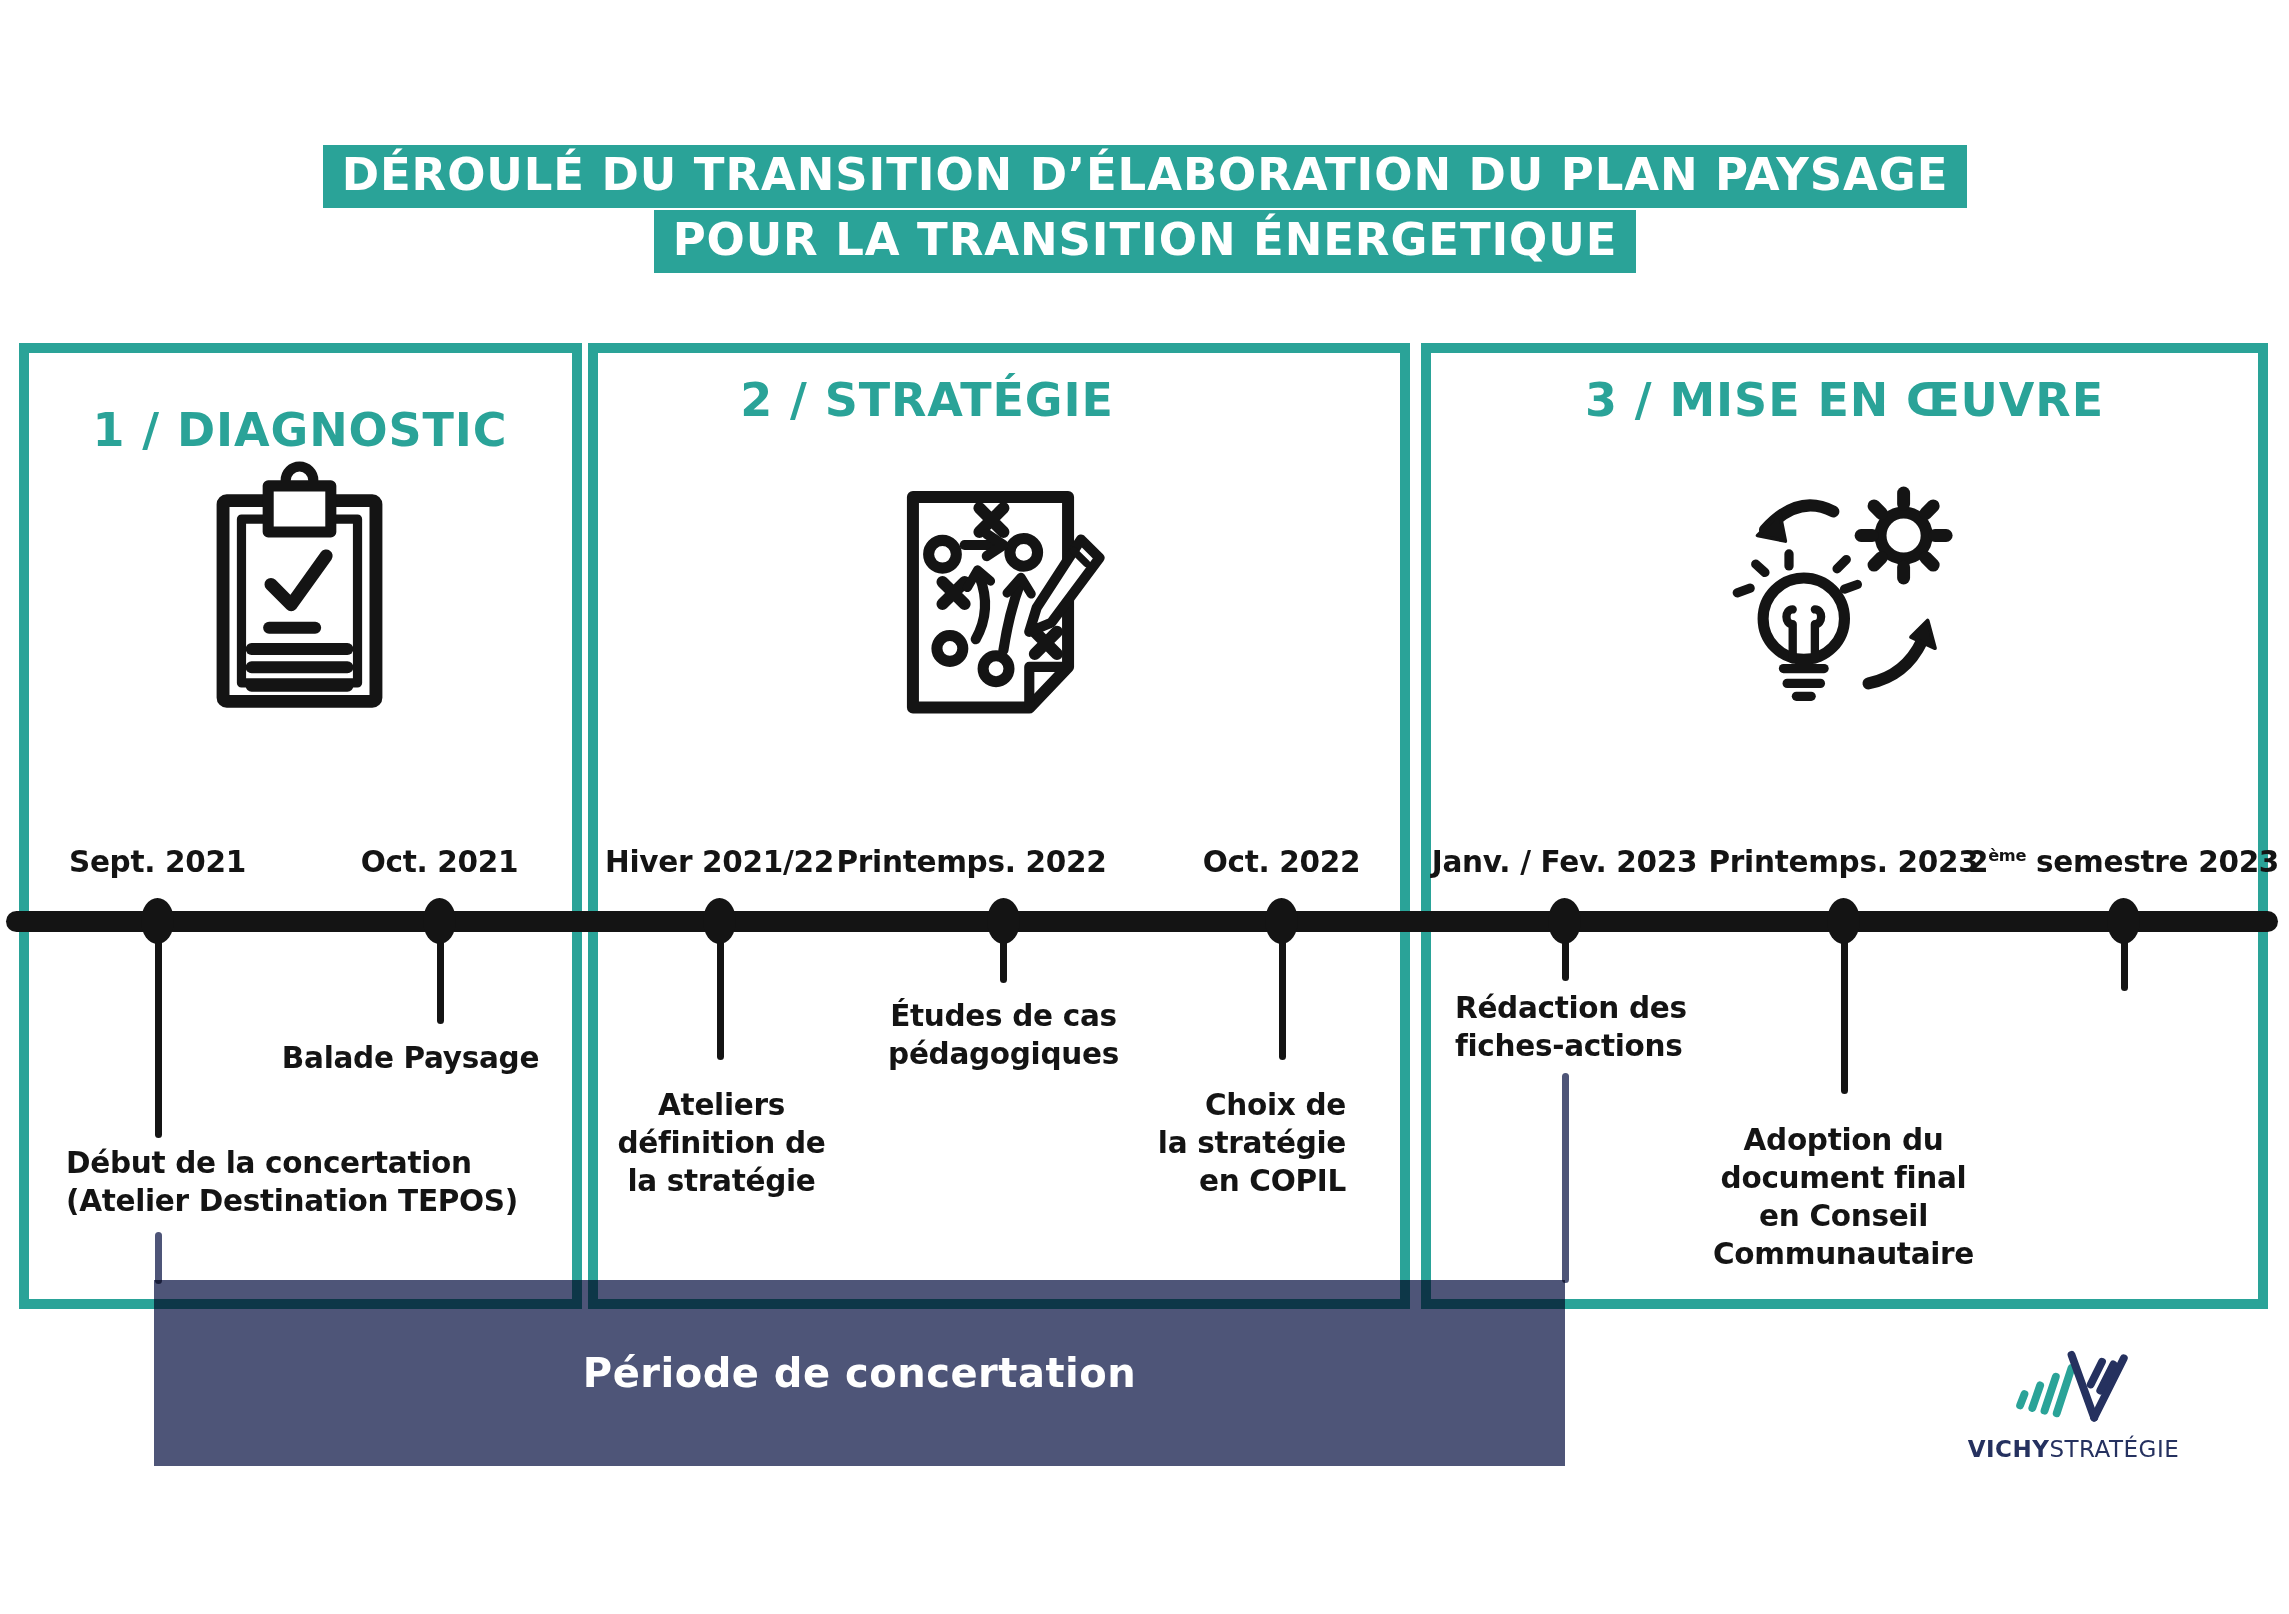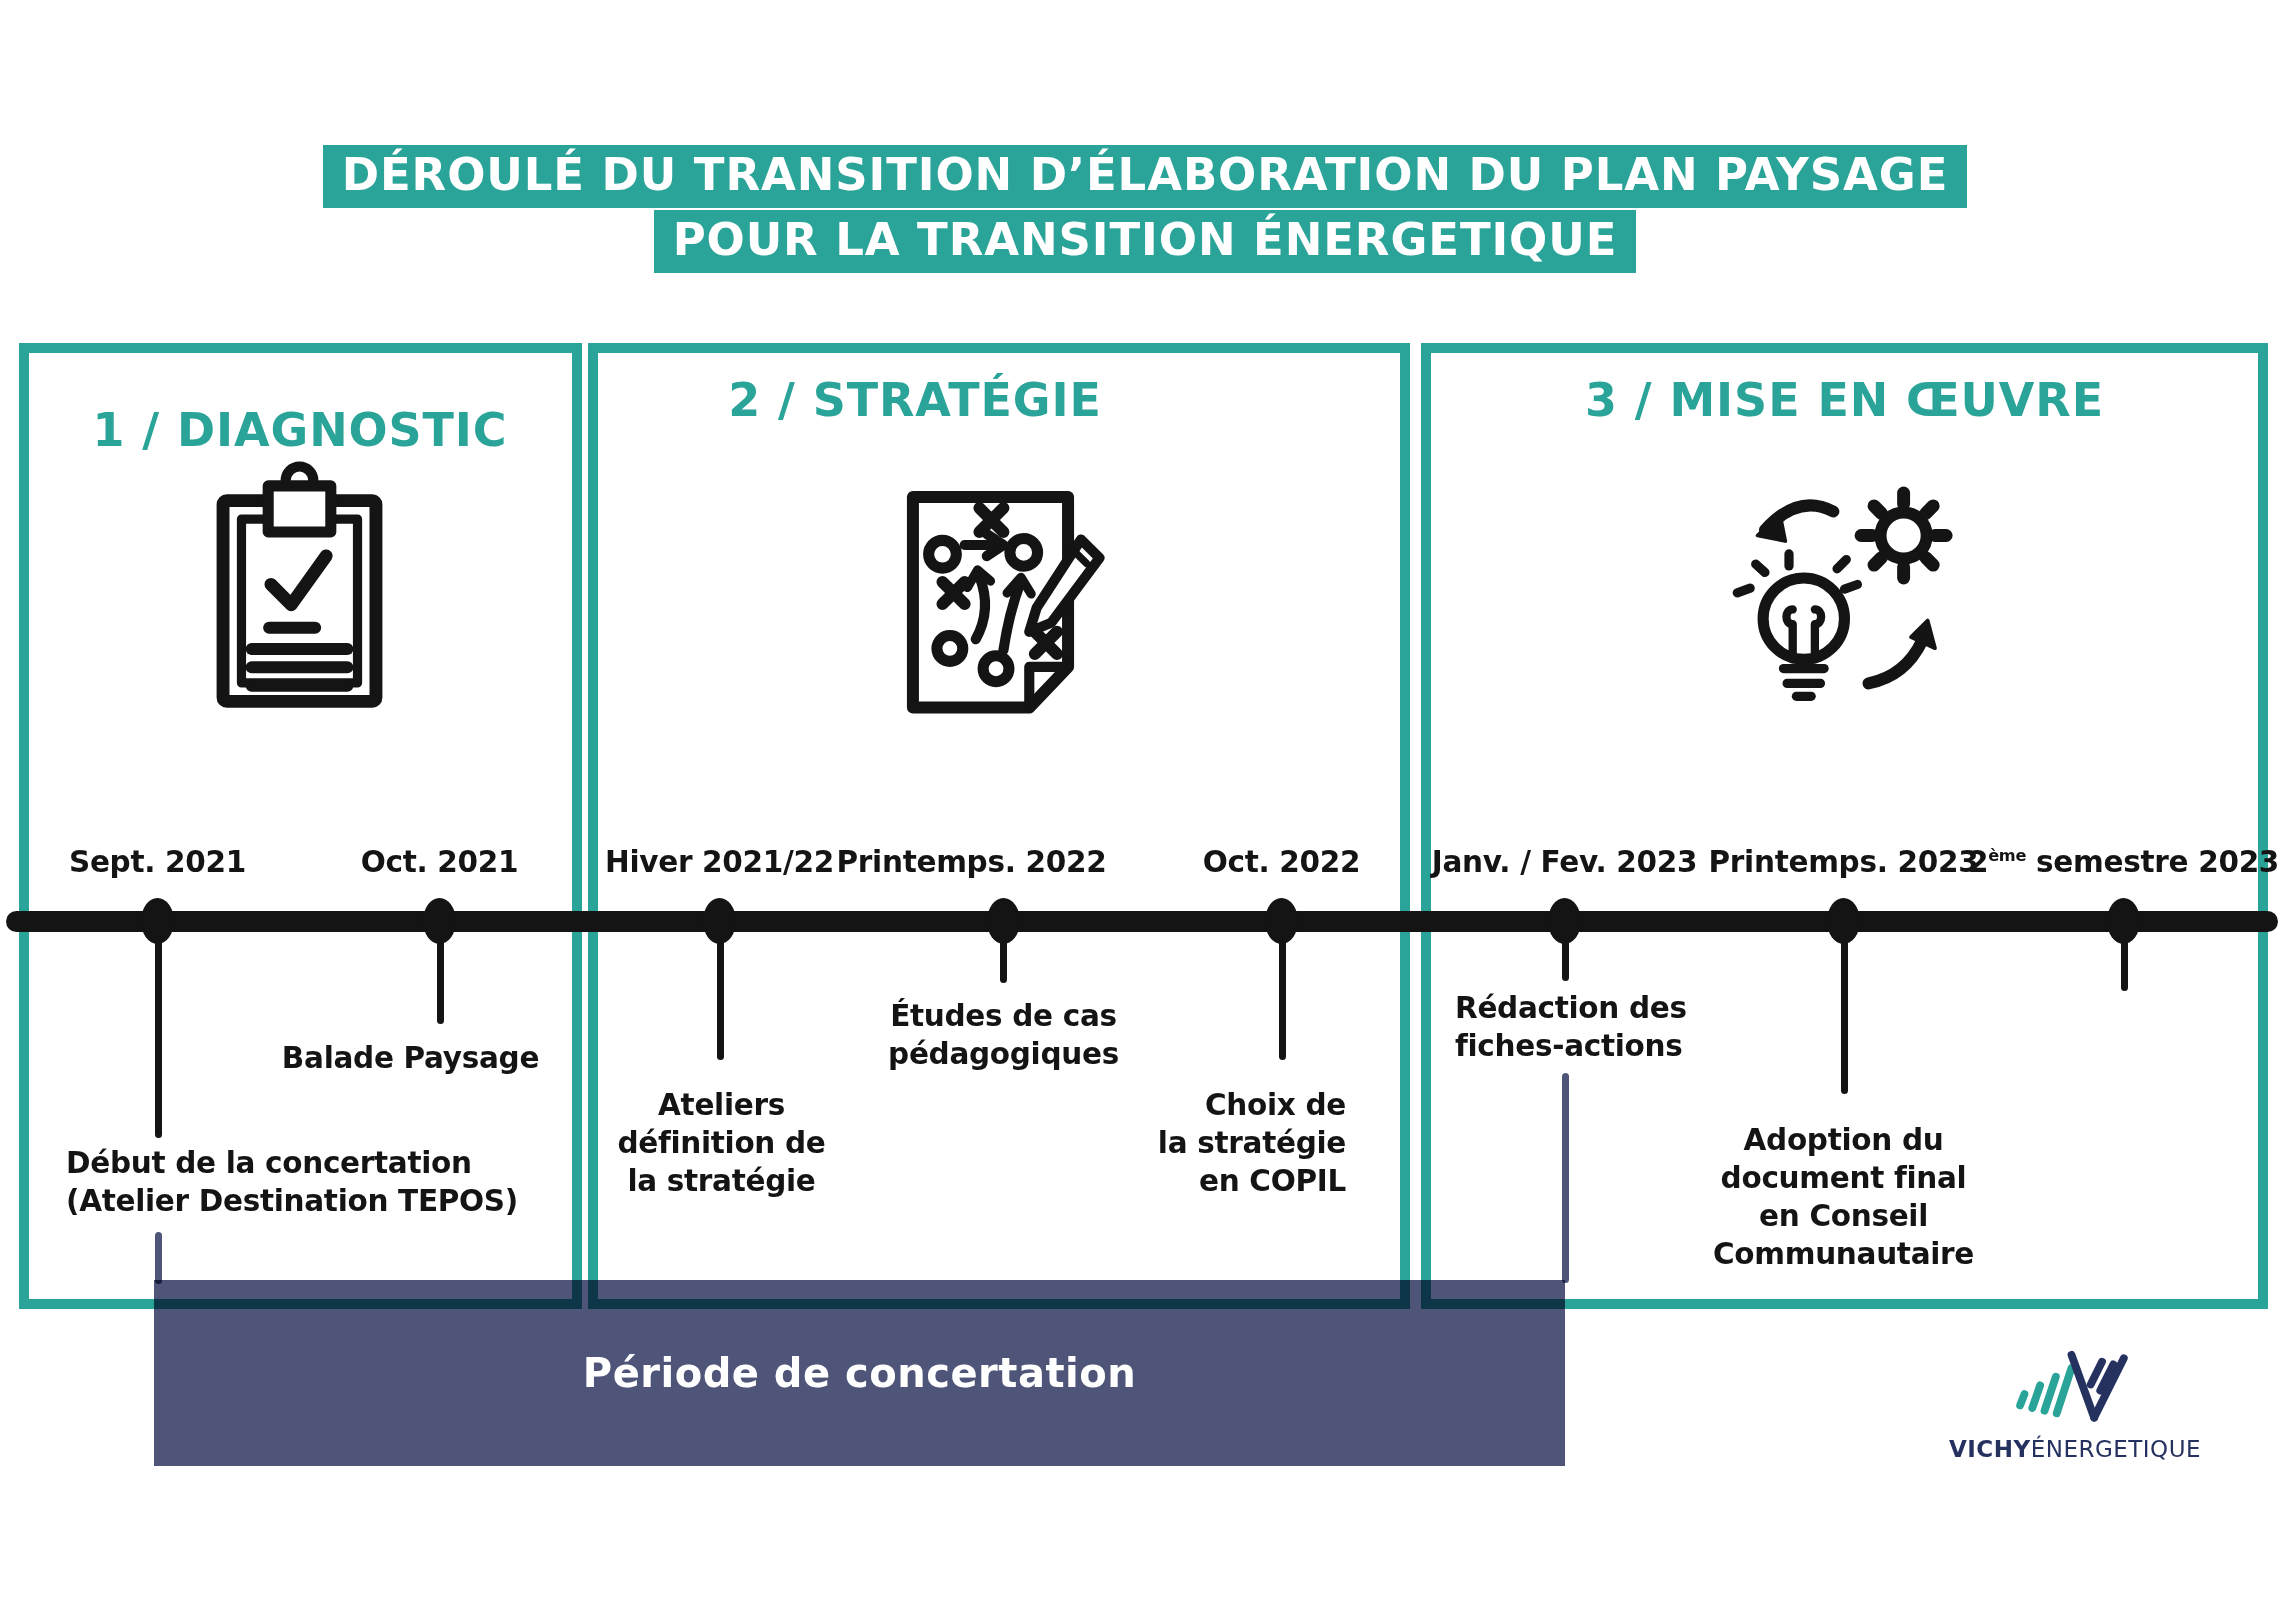--- a/index.html
+++ b/index.html
@@ -28,21 +28,21 @@
   
   .phase-box{position:absolute;top:343px;height:966px;border:10px solid var(--teal);background:transparent;z-index:1;}
   .box1{left:18.5px;width:563px;}
   .box2{left:588px;width:822px;}
   .box3{left:1421px;width:847px;}
   .phase-title{
     position:absolute;top:373px;text-align:center;color:var(--teal);
     font-weight:bold;font-size:46px;letter-spacing:0.9px;z-index:2;
   }
   .pt1{left:18.5px;width:563px;margin-top:30px;}
-  .pt2{left:584px;width:662px;}
+  .pt2{left:596px;width:662px;}
   .pt3{left:1421px;width:847px;}
   .phase-icon{position:absolute;z-index:2;}
   .icon1{left:212px;top:458px;}
   .icon2{left:900px;top:484px;}
   .icon3{left:1728px;top:480px;}
 
   
   .tl-bar{position:absolute;left:5.5px;top:911px;width:2272px;height:21px;background:var(--ink);border-radius:11px;z-index:3;}
   .dot{position:absolute;width:33px;height:46px;border-radius:50%;background:var(--ink);top:898px;z-index:4;}
   .dot1{left:141px;} .dot2{left:423px;} .dot3{left:703px;} .dot4{left:987px;}
@@ -255,17 +255,17 @@
       <line x1="49" y1="83" x2="66" y2="31"></line>
     </g>
     <g stroke="#25315f" stroke-width="9">
       <path d="M66,16 L92,88"></path>
       <path d="M92,88 L126,20"></path>
       <line x1="88" y1="50" x2="101" y2="24"></line>
       <line x1="99" y1="57" x2="114" y2="27"></line>
     </g>
   </svg>
   <div class="logo-text">
-    <span class="b">VICHY</span><span>ÉNERGETIQUE</span>
+    <span class="b">VICHY</span><span>STRATÉGIE</span>
   </div>
 
 </div>
 
 
 </body></html>

